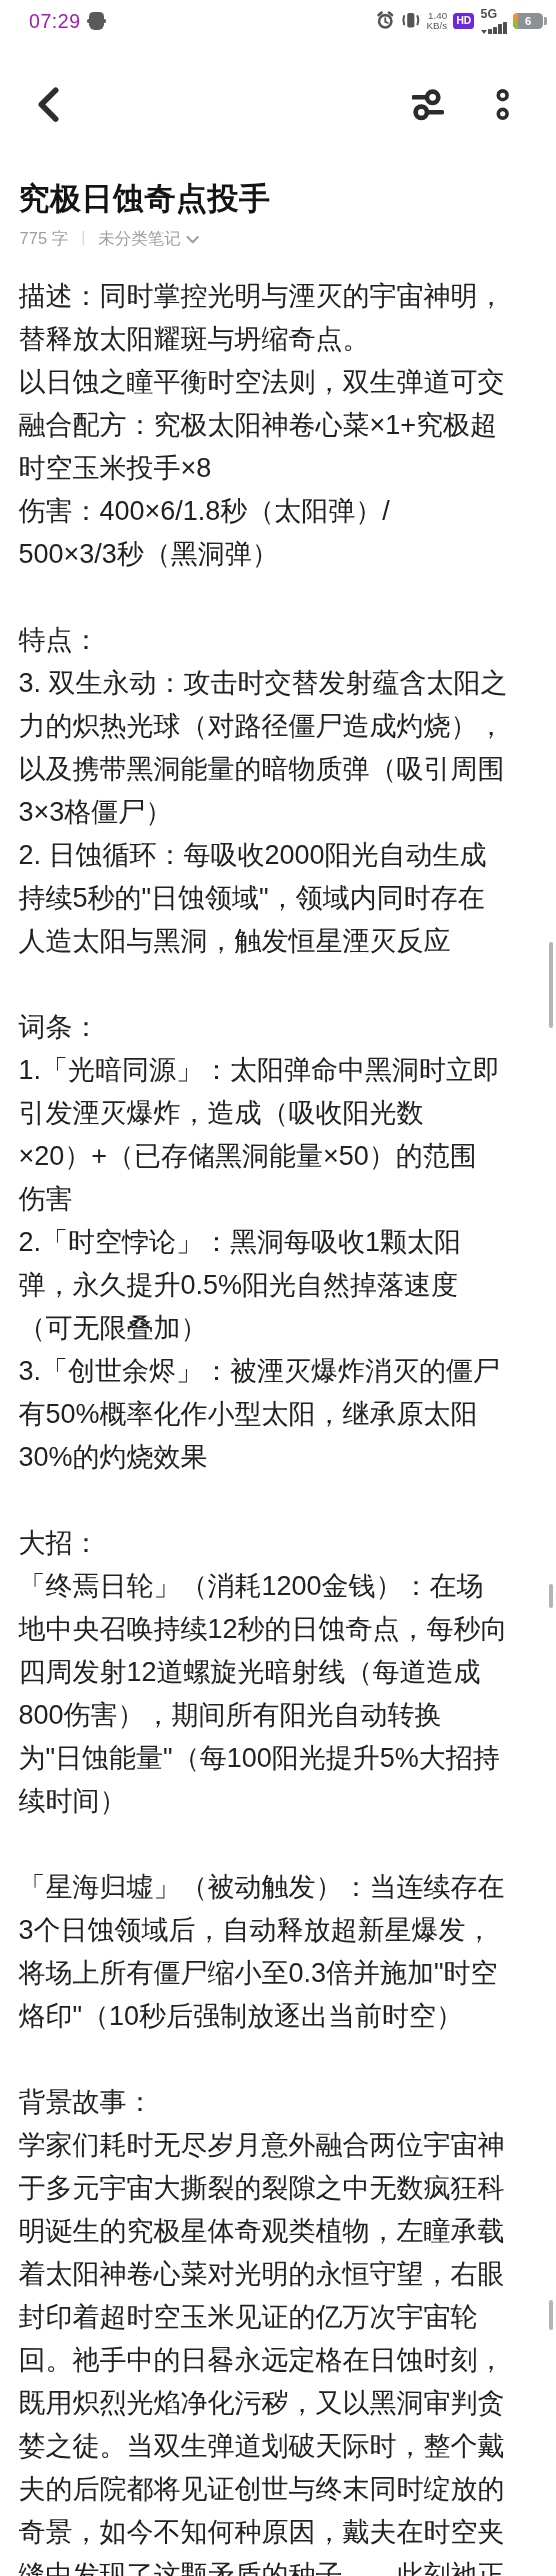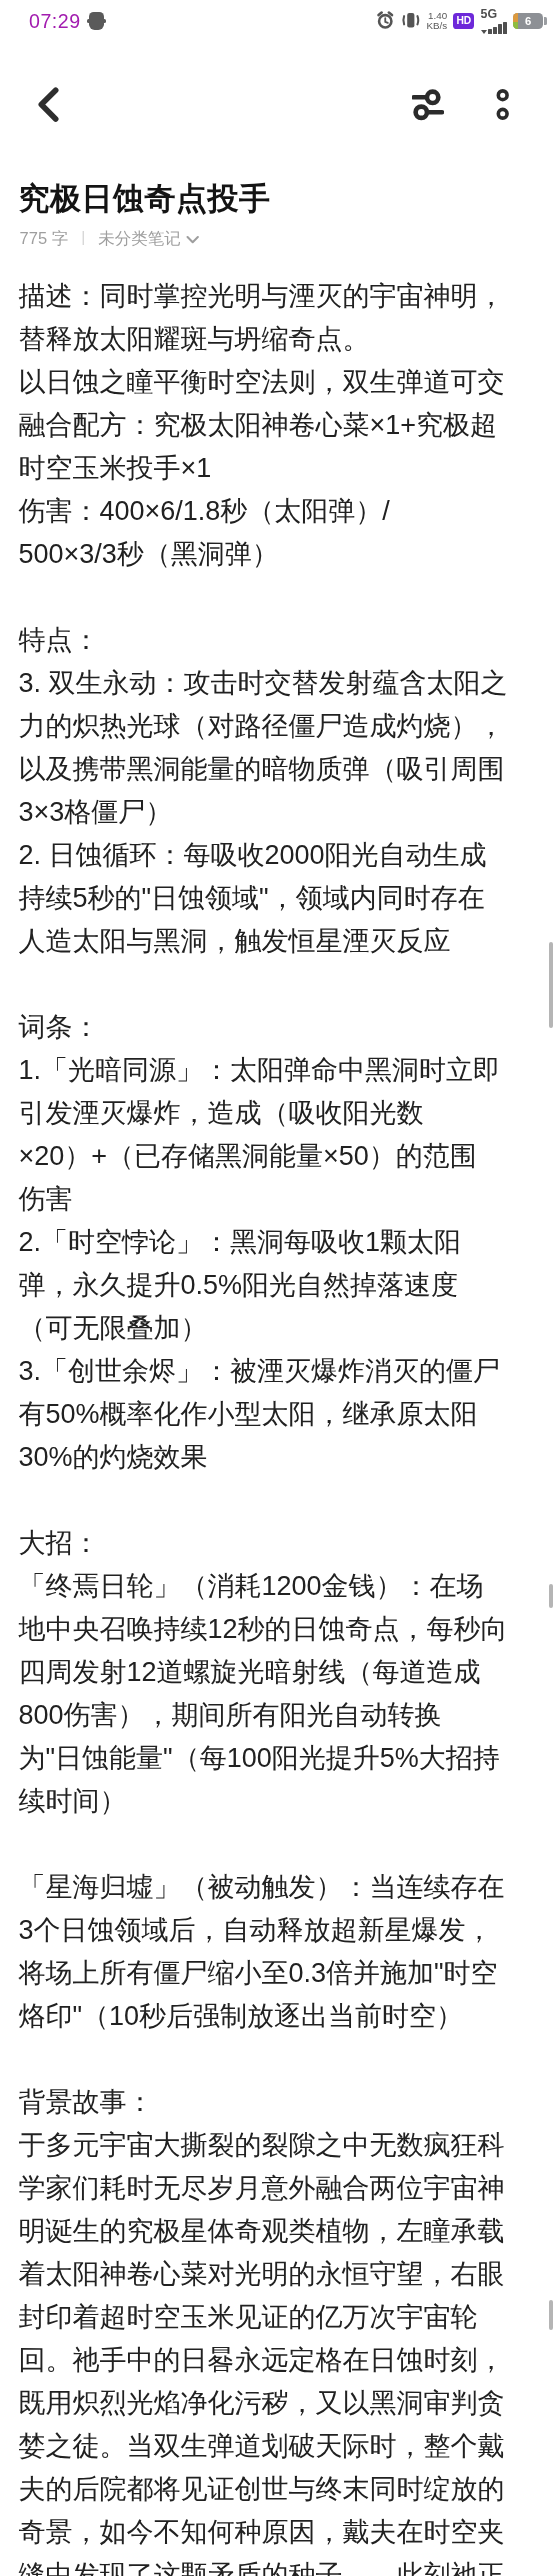--- a/index.html
+++ b/index.html
@@ -150,21 +150,21 @@
         </svg>
       </span>
     </span>
   </div>
 
   <div class="note-body">
       <div class="body-line">描述：同时掌控光明与湮灭的宇宙神明，</div>
       <div class="body-line">替释放太阳耀斑与坍缩奇点。</div>
       <div class="body-line">以日蚀之瞳平衡时空法则，双生弹道可交</div>
       <div class="body-line">融合配方：究极太阳神卷心菜×1+究极超</div>
-      <div class="body-line">时空玉米投手×1</div>
+      <div class="body-line">时空玉米投手×8</div>
       <div class="body-line">伤害：400×6/1.8秒（太阳弹）/</div>
       <div class="body-line">500×3/3秒（黑洞弹）</div>
       <div class="body-line"></div>
       <div class="body-line">特点：</div>
       <div class="body-line">3. 双生永动：攻击时交替发射蕴含太阳之</div>
       <div class="body-line">力的炽热光球（对路径僵尸造成灼烧），</div>
       <div class="body-line">以及携带黑洞能量的暗物质弹（吸引周围</div>
       <div class="body-line">3×3格僵尸）</div>
       <div class="body-line">2. 日蚀循环：每吸收2000阳光自动生成</div>
       <div class="body-line">持续5秒的"日蚀领域"，领域内同时存在</div>
@@ -189,22 +189,22 @@
       <div class="body-line">800伤害），期间所有阳光自动转换</div>
       <div class="body-line">为"日蚀能量"（每100阳光提升5%大招持</div>
       <div class="body-line">续时间）</div>
       <div class="body-line"></div>
       <div class="body-line">「星海归墟」（被动触发）：当连续存在</div>
       <div class="body-line">3个日蚀领域后，自动释放超新星爆发，</div>
       <div class="body-line">将场上所有僵尸缩小至0.3倍并施加"时空</div>
       <div class="body-line">烙印"（10秒后强制放逐出当前时空）</div>
       <div class="body-line"></div>
       <div class="body-line">背景故事：</div>
+      <div class="body-line">学家们耗时无尽岁月意外融合两位宇宙神</div>
       <div class="body-line">于多元宇宙大撕裂的裂隙之中无数疯狂科</div>
-      <div class="body-line">学家们耗时无尽岁月意外融合两位宇宙神</div>
       <div class="body-line">明诞生的究极星体奇观类植物，左瞳承载</div>
       <div class="body-line">着太阳神卷心菜对光明的永恒守望，右眼</div>
       <div class="body-line">封印着超时空玉米见证的亿万次宇宙轮</div>
       <div class="body-line">回。祂手中的日晷永远定格在日蚀时刻，</div>
       <div class="body-line">既用炽烈光焰净化污秽，又以黑洞审判贪</div>
       <div class="body-line">婪之徒。当双生弹道划破天际时，整个戴</div>
       <div class="body-line">夫的后院都将见证创世与终末同时绽放的</div>
       <div class="body-line">奇景，如今不知何种原因，戴夫在时空夹</div>
       <div class="body-line">缝中发现了这颗矛盾的种子——此刻祂正</div>
     </div>

